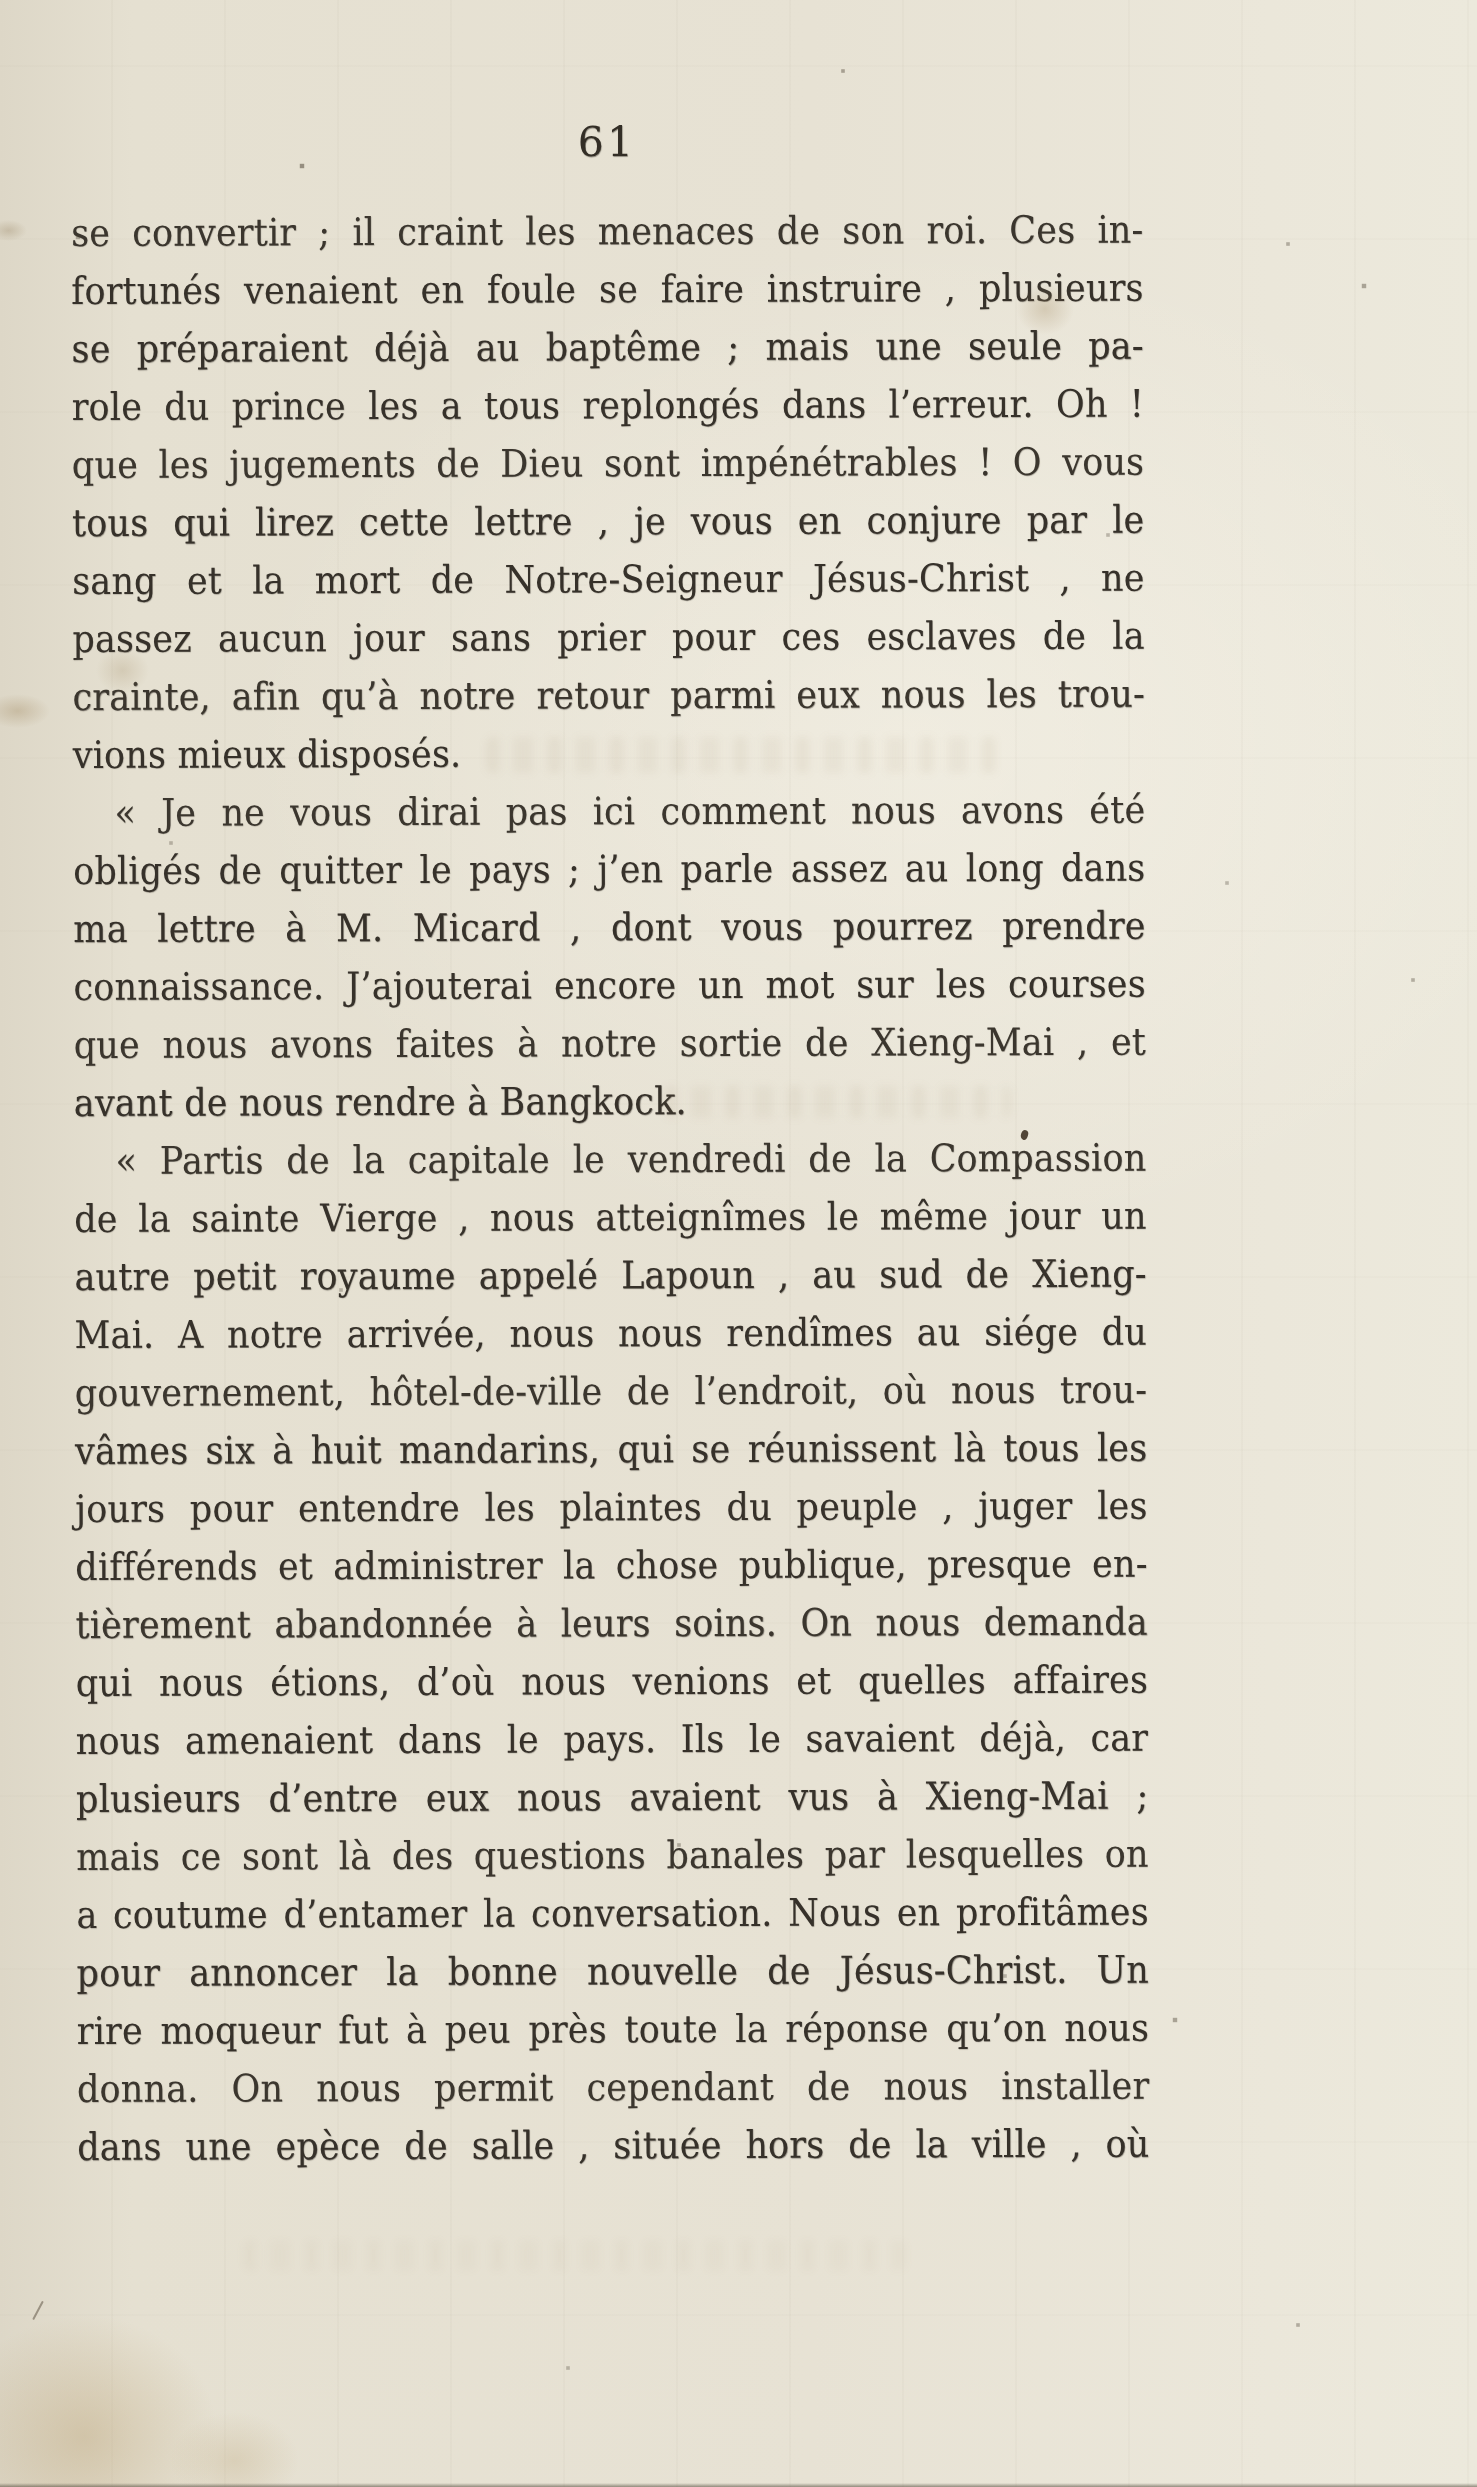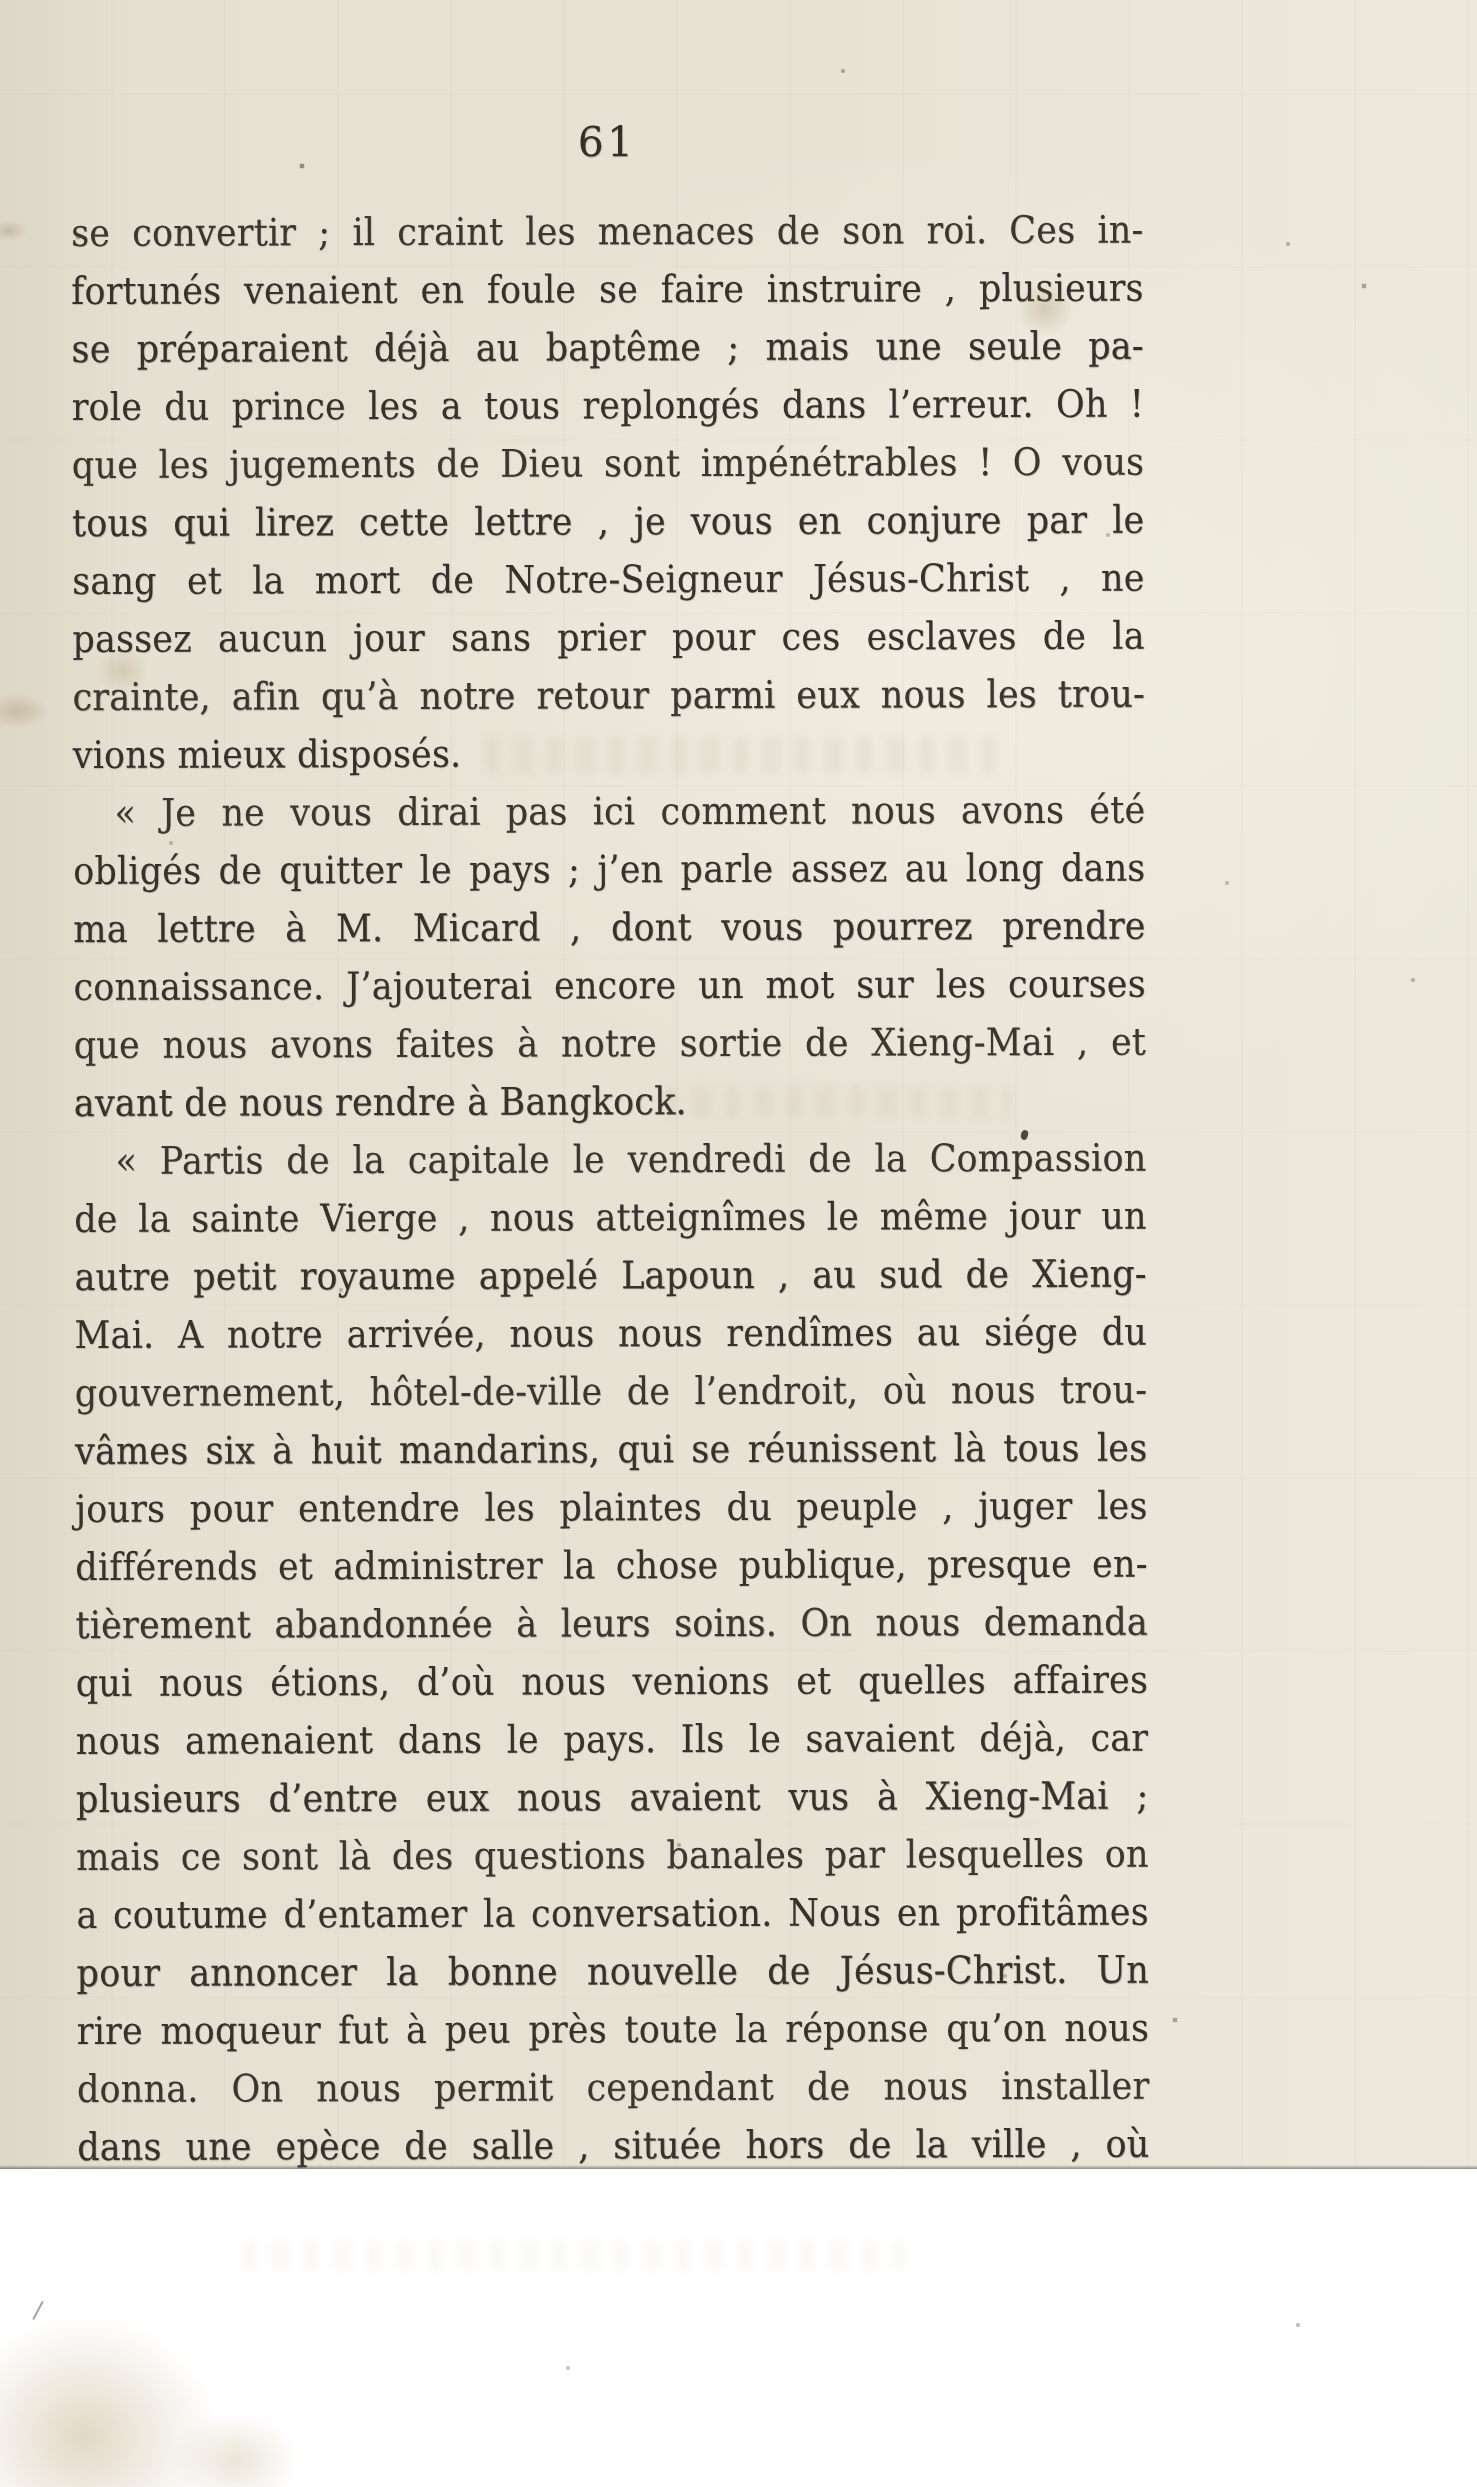--- a/index.html
+++ b/index.html
@@ -3,21 +3,21 @@
 <meta charset="utf-8">
 <style>
   html,body{
     margin:0; padding:0;
     width:1477px; height:2487px;
     overflow:hidden;
     font-family:"DejaVu Serif","Liberation Serif",serif;
   }
   .scan{
     position:relative;
-    width:1477px; height:2169px;
+    width:1477px; height:2487px;
     background:#e7e2d4;
   }
   
   .sheet{
     position:absolute; inset:0;
     background:
       radial-gradient(971px 728px at 62% 30%, rgba(255,253,244,.35), rgba(255,253,244,0) 70%),
       linear-gradient(90deg, #ddd7c7 0%, #e5e0d1 9%, #e7e2d4 55%, #ebe7da 86%, #ece9dc 100%),
       #e7e2d4;
   }

